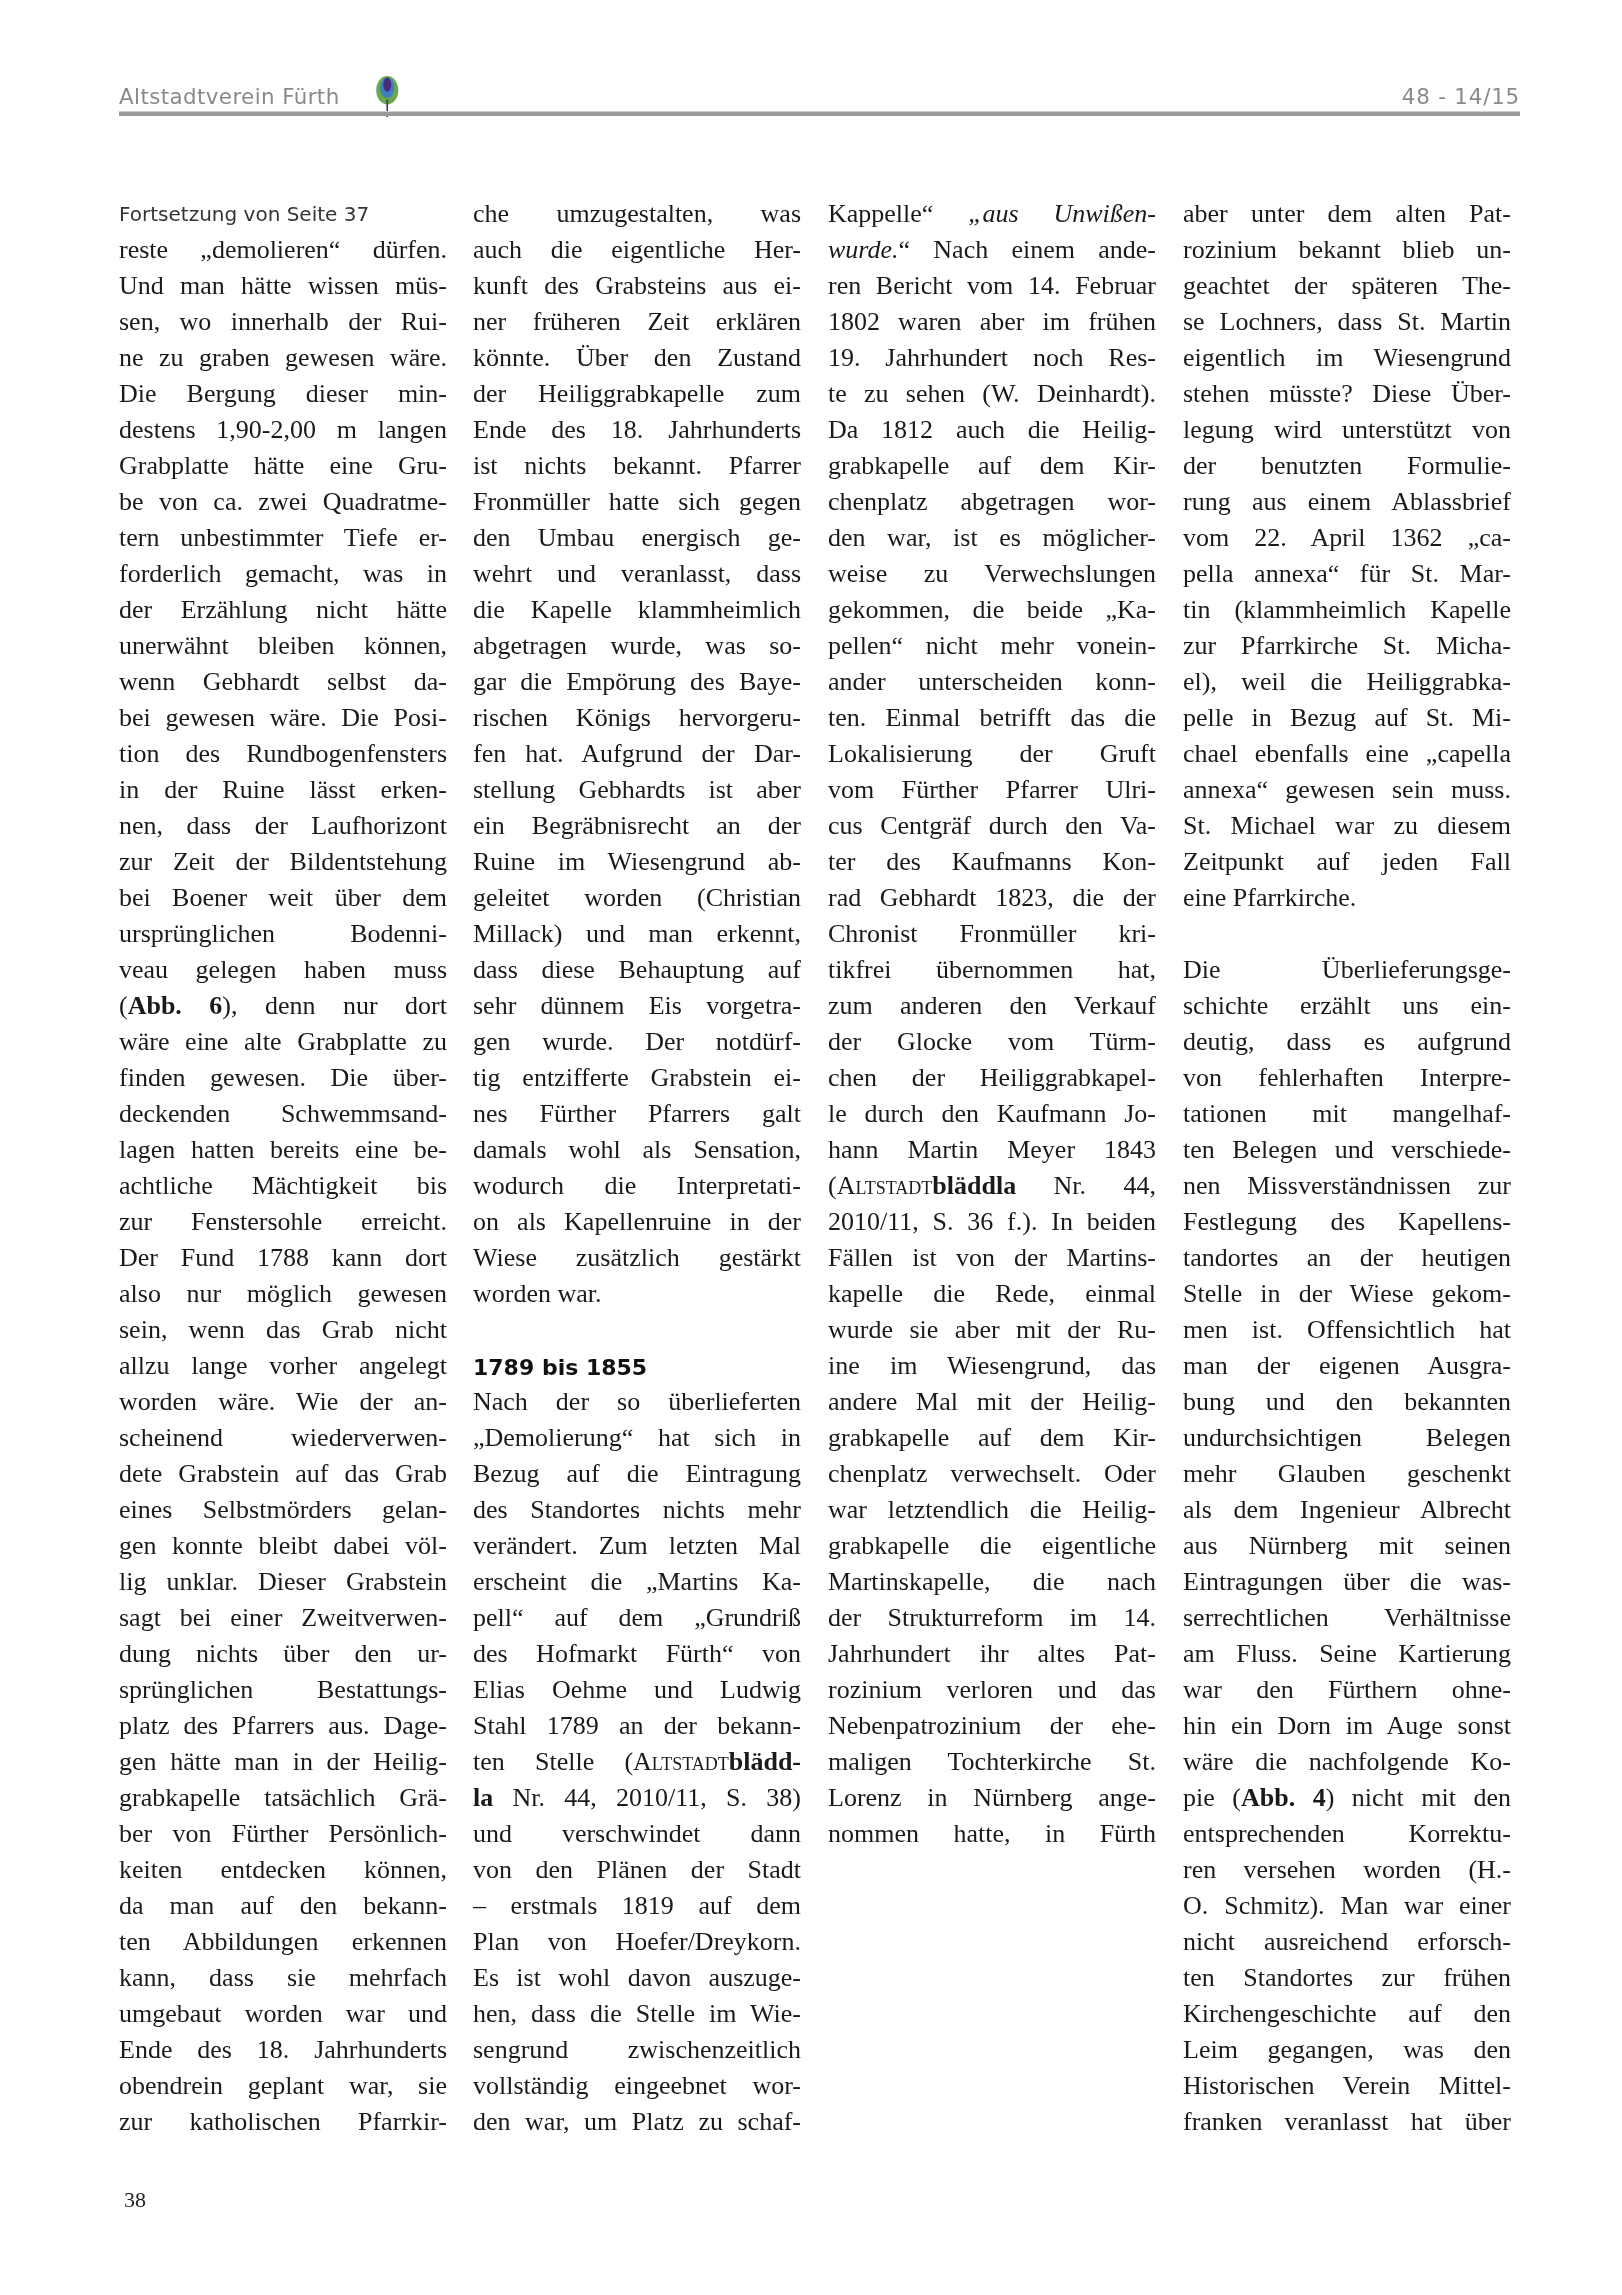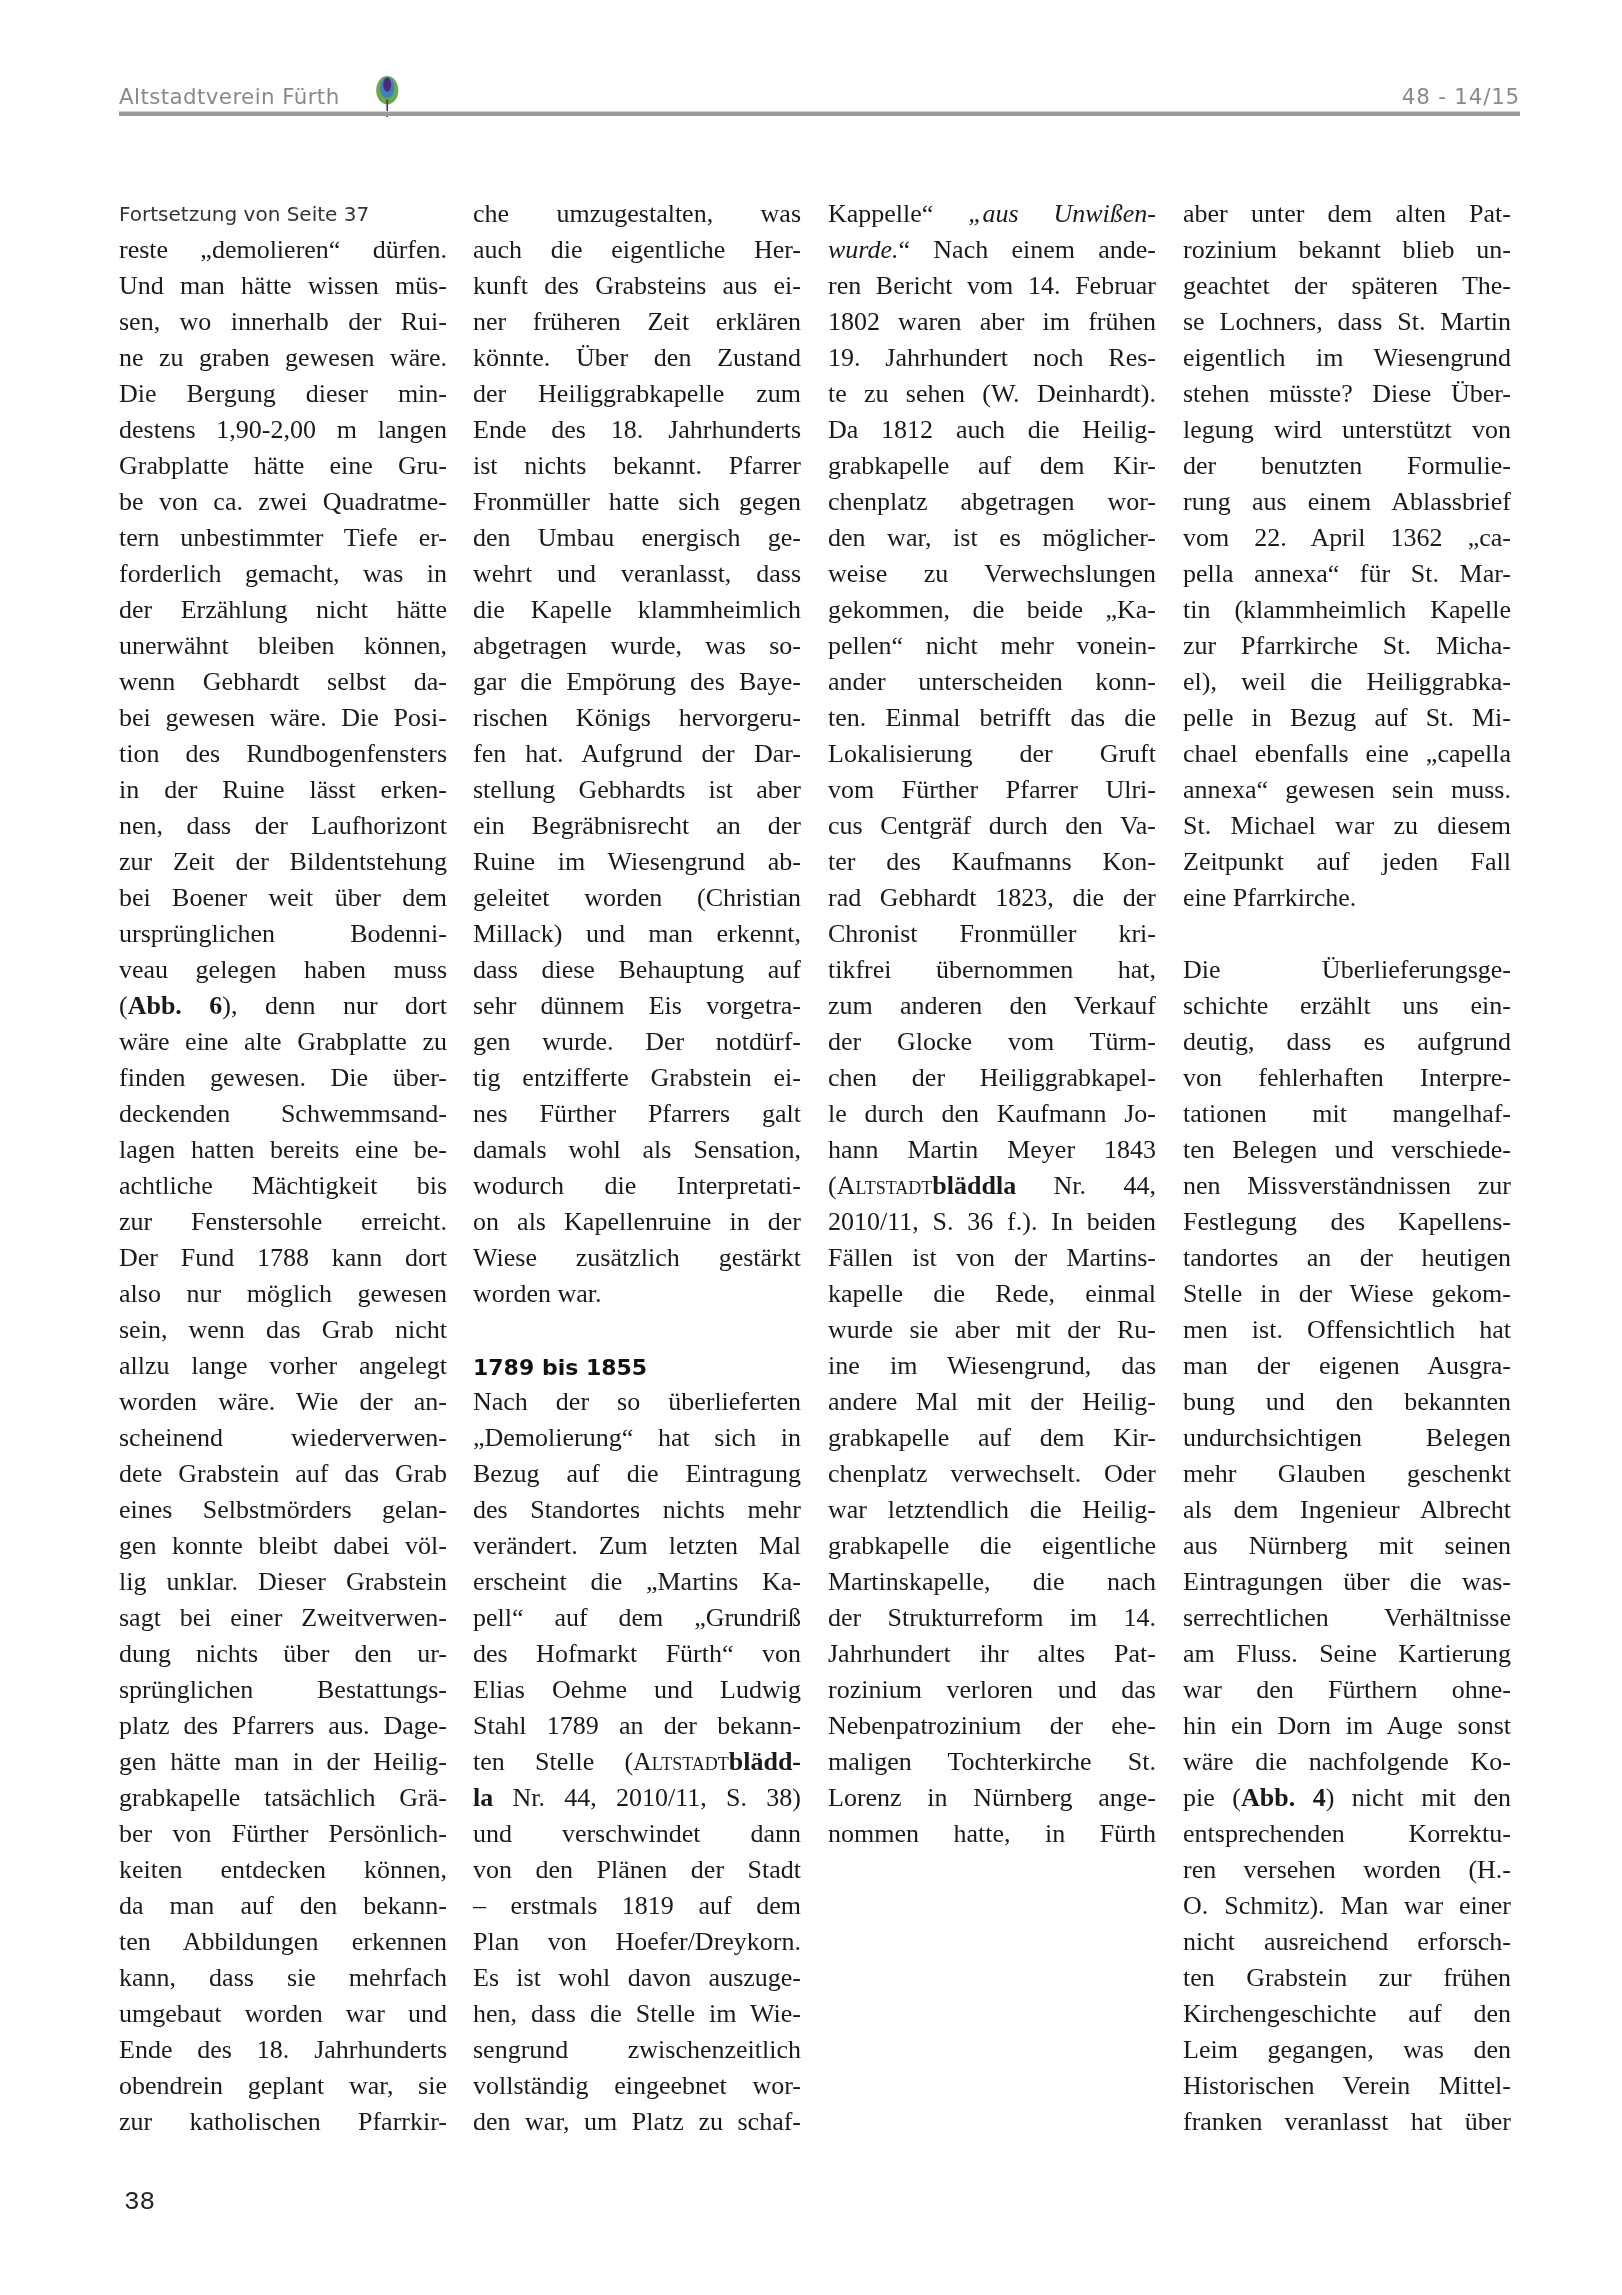--- a/index.html
+++ b/index.html
@@ -15,21 +15,21 @@
   .col3 { left: 828px; }
   .col4 { left: 1183px; }
   .kicker { font-family: "DejaVu Sans", sans-serif; font-size: 20px; color: #333; height: 36px; line-height: 36px; white-space: nowrap; }
   .ln { height: 36px; line-height: 36px; white-space: nowrap; text-align: justify; text-align-last: justify; overflow: hidden; }
   .ln.last { text-align-last: left; }
   .gap { height: 36px; }
   .subhead { font-family: "DejaVu Sans", sans-serif; font-weight: bold; font-size: 22px; height: 36px; line-height: 40px; color: #111; }
   .it { font-style: italic; }
   .b { font-weight: bold; }
   .sc { font-variant: small-caps; }
-  .page-number { position: absolute; left: 124px; top: 2187px; font-family: Liberation Mono, monospace; font-size: 26px; color: #222; }
+  .page-number { position: absolute; left: 124px; top: 2187px; font-family: Liberation Serif, serif; font-size: 22px; color: #222; }
 </style>
 </head>
 <body>
 
 <div class="header">
   <span class="header-title">Altstadtverein Fürth</span>
   <svg class="header-logo" viewBox="0 0 36 52">
     <ellipse cx="18" cy="18" rx="14" ry="18" fill="#6aa84f"></ellipse>
     <ellipse cx="18" cy="15" rx="9" ry="13" fill="#3d7fc1"></ellipse>
     <ellipse cx="18" cy="11" rx="5" ry="9" fill="#4b2a7a"></ellipse>
@@ -262,21 +262,21 @@
       <div class="ln">war den Fürthern ohne-</div>
       <div class="ln">hin ein Dorn im Auge sonst</div>
       <div class="ln">wäre die nachfolgende Ko-</div>
     </div>
   <div class="ln"><span>pie (</span><span class="b">Abb. 4</span><span>) nicht mit den</span></div>
   <div id="c4c">
       <div class="ln">entsprechenden Korrektu-</div>
       <div class="ln">ren versehen worden (H.-</div>
       <div class="ln">O. Schmitz). Man war einer</div>
       <div class="ln">nicht ausreichend erforsch-</div>
-      <div class="ln">ten Grabstein zur frühen</div>
+      <div class="ln">ten Standortes zur frühen</div>
       <div class="ln">Kirchengeschichte auf den</div>
       <div class="ln">Leim gegangen, was den</div>
       <div class="ln">Historischen Verein Mittel-</div>
       <div class="ln">franken veranlasst hat über</div>
     </div>
 </div>
 
 <div class="page-number">38</div>
 
 

